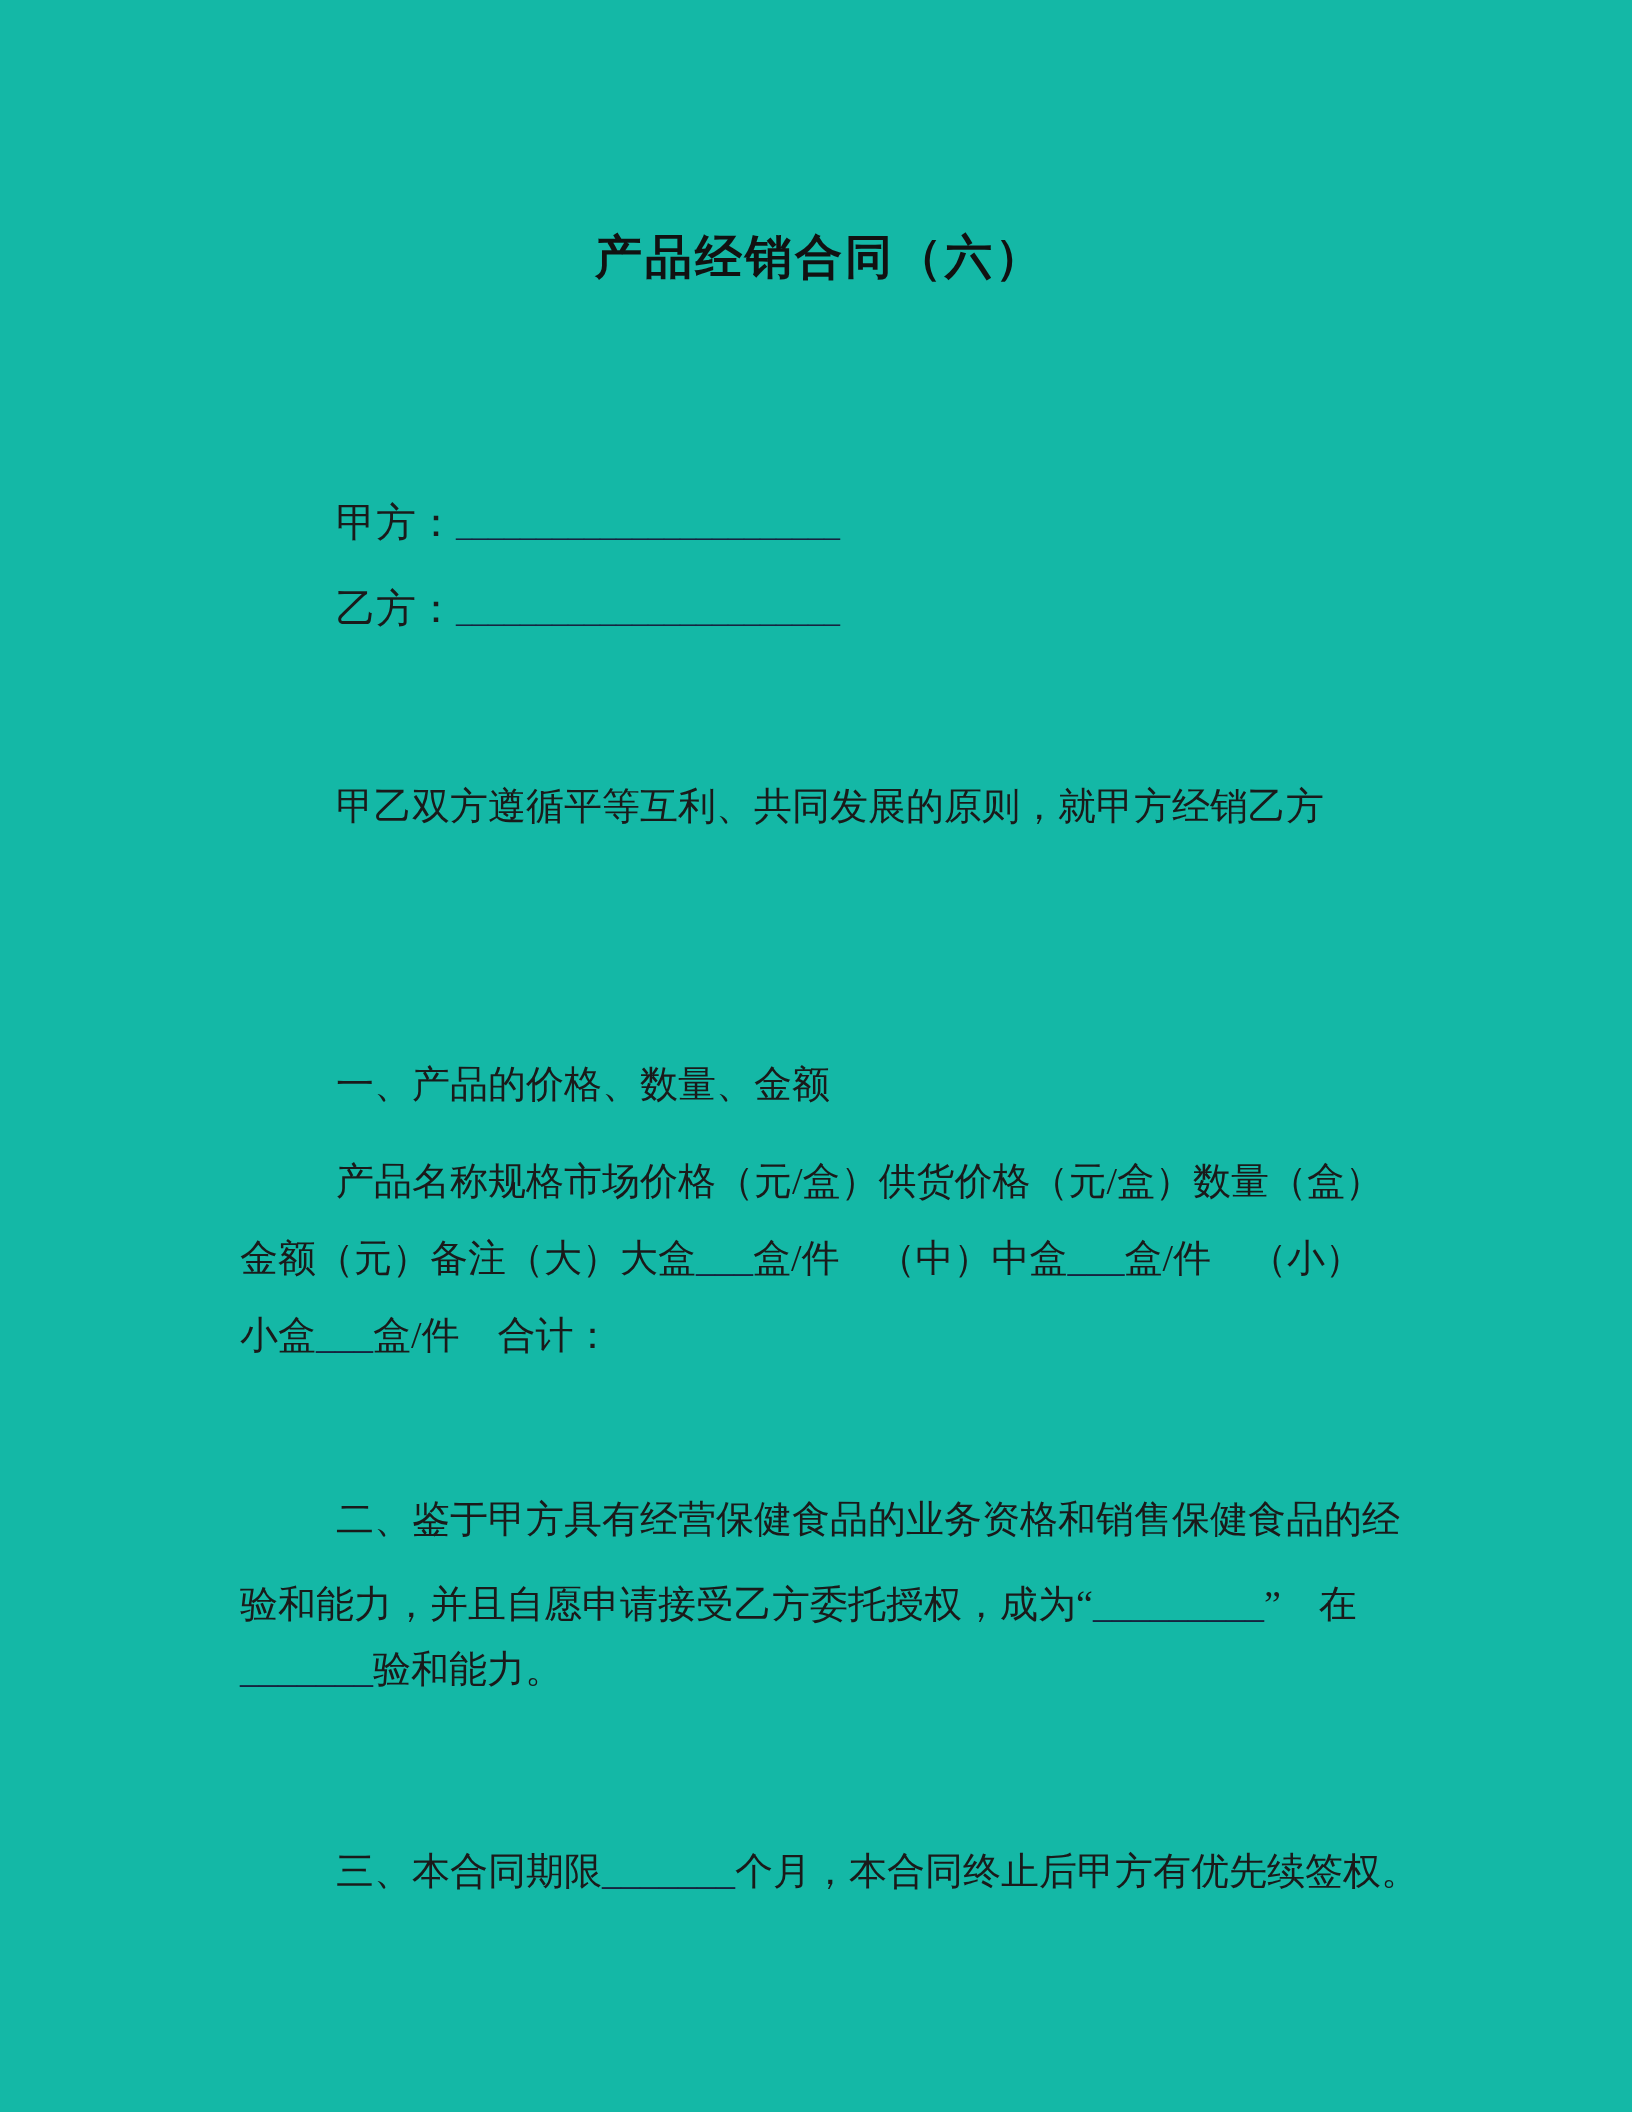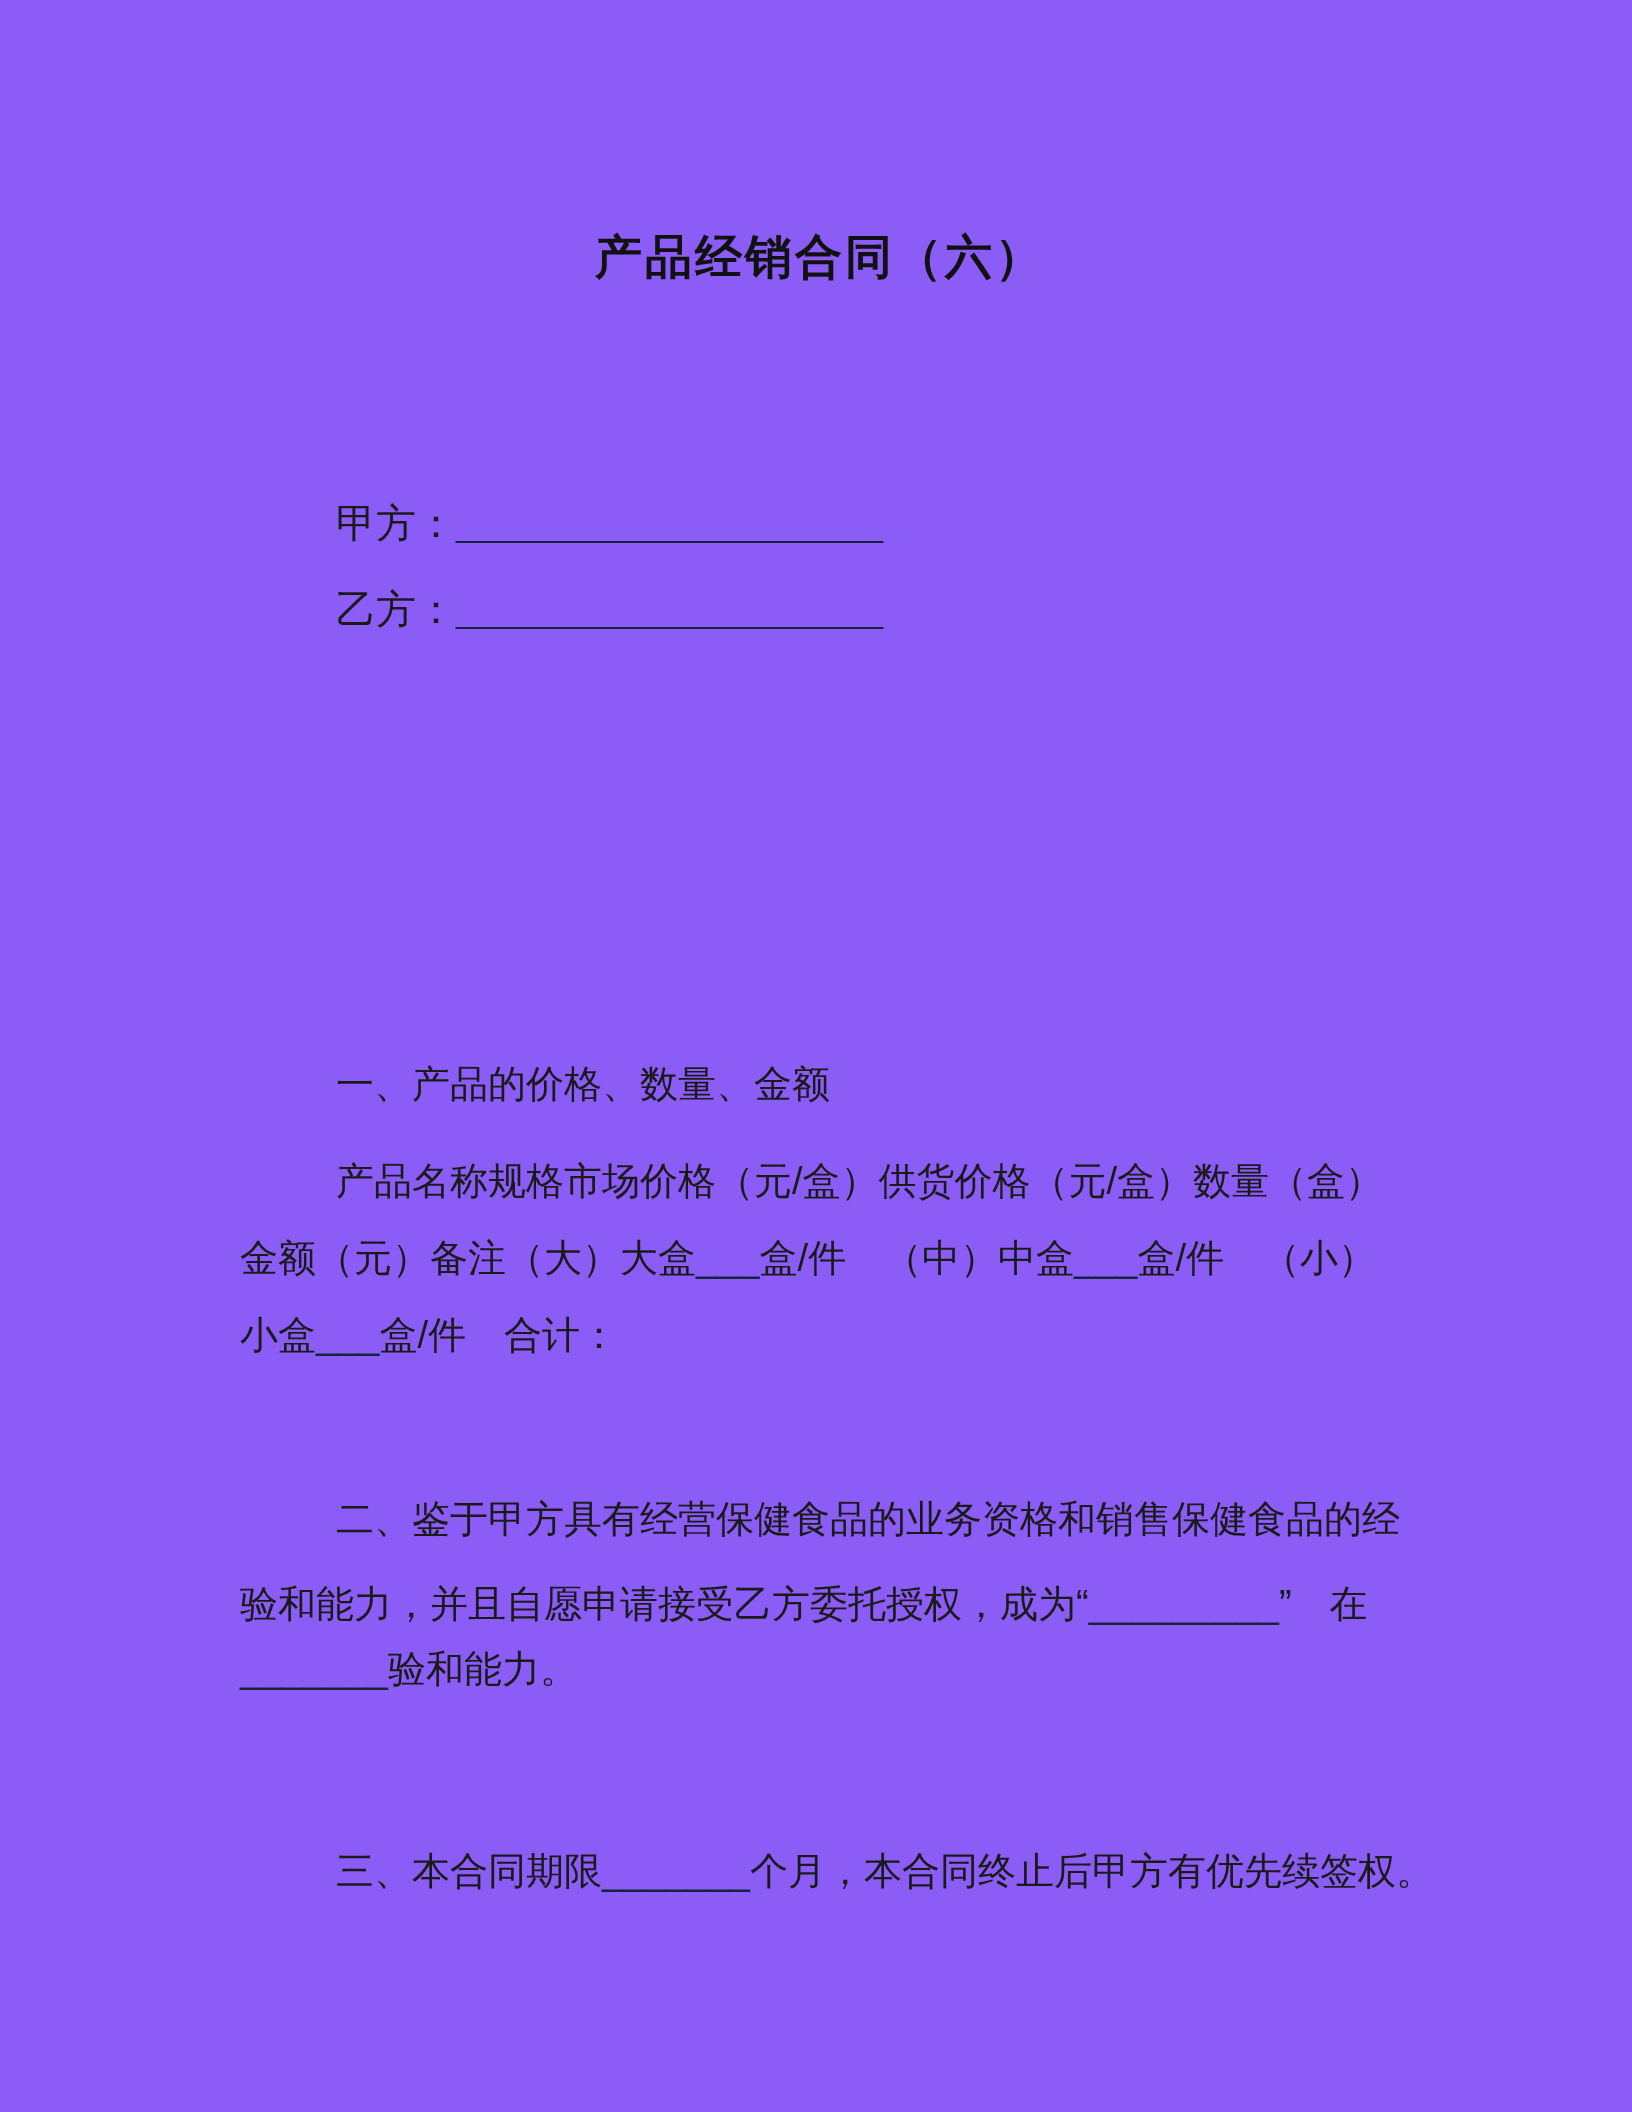--- a/index.html
+++ b/index.html
@@ -4,22 +4,22 @@
 <style>
   html, body {
     margin: 0;
     padding: 0;
     background: #ffffff;
   }
   .page {
     position: relative;
     width: 1632px;
     height: 2112px;
-    background: #8b5cf6;
-    font-family: Liberation Sans, sans-serif;
+    background: #14b8a6;
+    font-family: Liberation Serif, serif;
     color: #1a1a1a;
     overflow: hidden;
   }
   .doc-title {
     position: absolute;
     top: 226px;
     left: 240px;
     width: 1160px;
     margin: 0;
     text-align: center;
@@ -55,20 +55,23 @@
   <h1 class="doc-title">产品经销合同（六）</h1>
 
   <div class="line party-line indent" style="top:498px;">
     <span>甲方：</span><span class="blank">________________________</span>
   </div>
 
   <div class="line party-line indent" style="top:584px;">
     <span>乙方：</span><span class="blank">________________________</span>
   </div>
 
+  <div class="line indent" style="top:783px;">
+    <span>甲乙双方遵循平等互利、共同发展的原则，就甲方经销乙方</span>
+  </div>
 
 
   <div class="line indent" style="top:1158px;">
     <span>产品名称规格市场价格（元/盒）供货价格（元/盒）数量（盒）</span>
   </div>
 
   <div class="line indent" style="top:1061px;">
     <span>一、产品的价格、数量、金额</span>
   </div>
 

